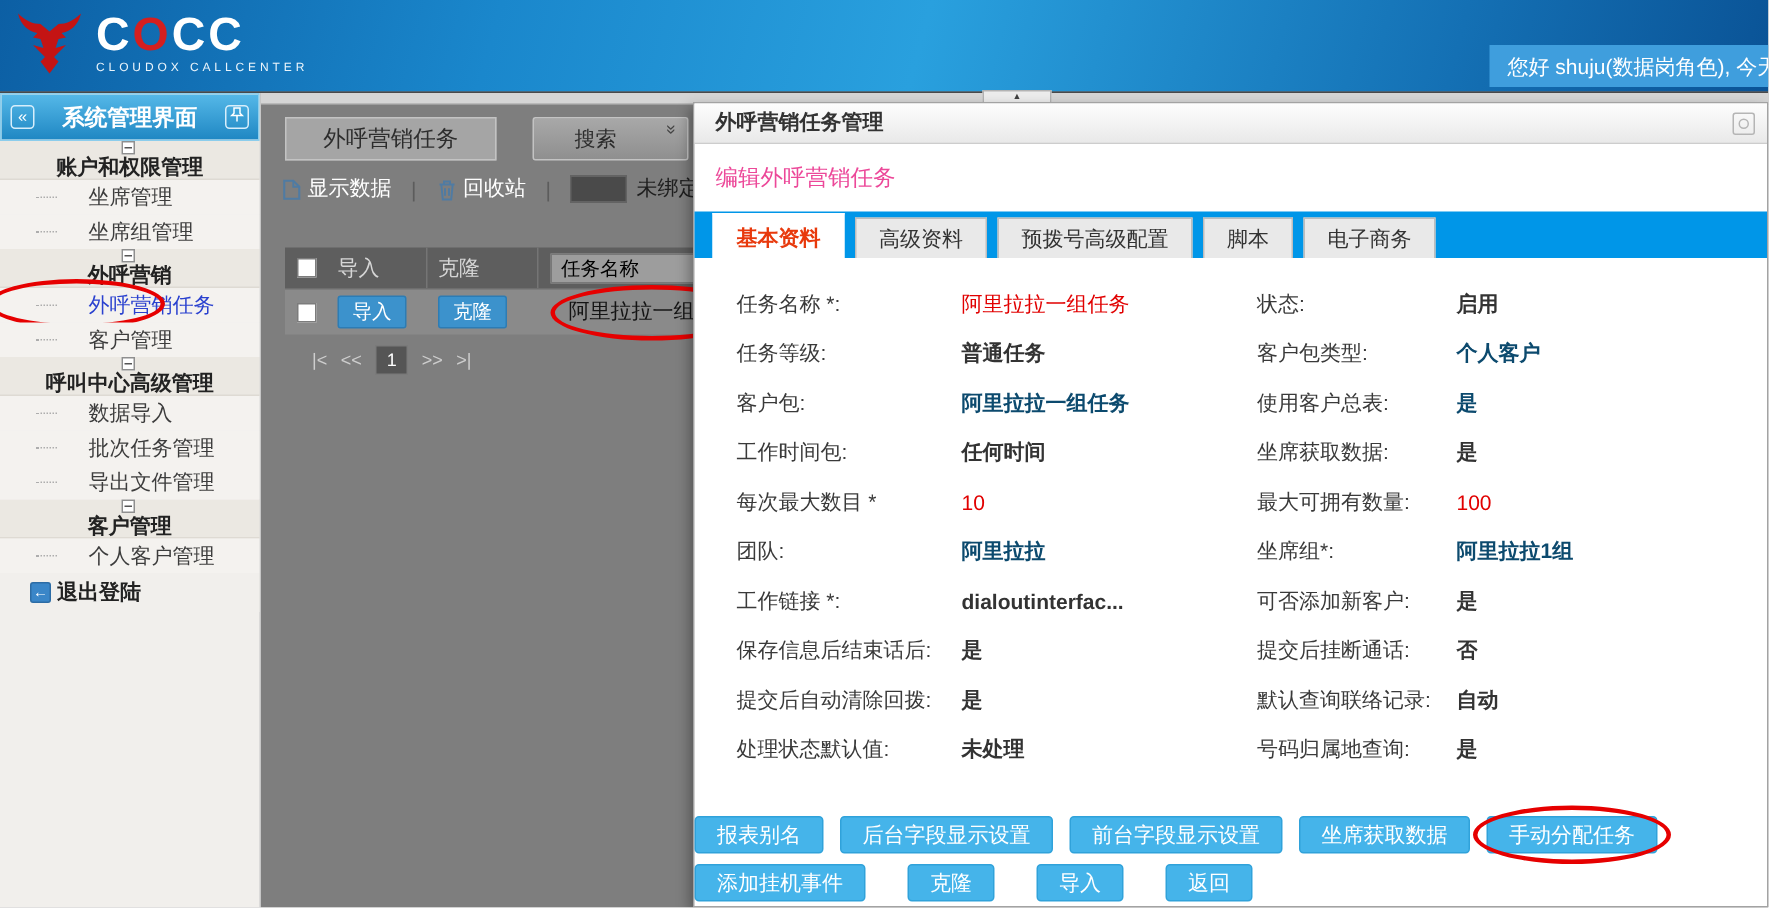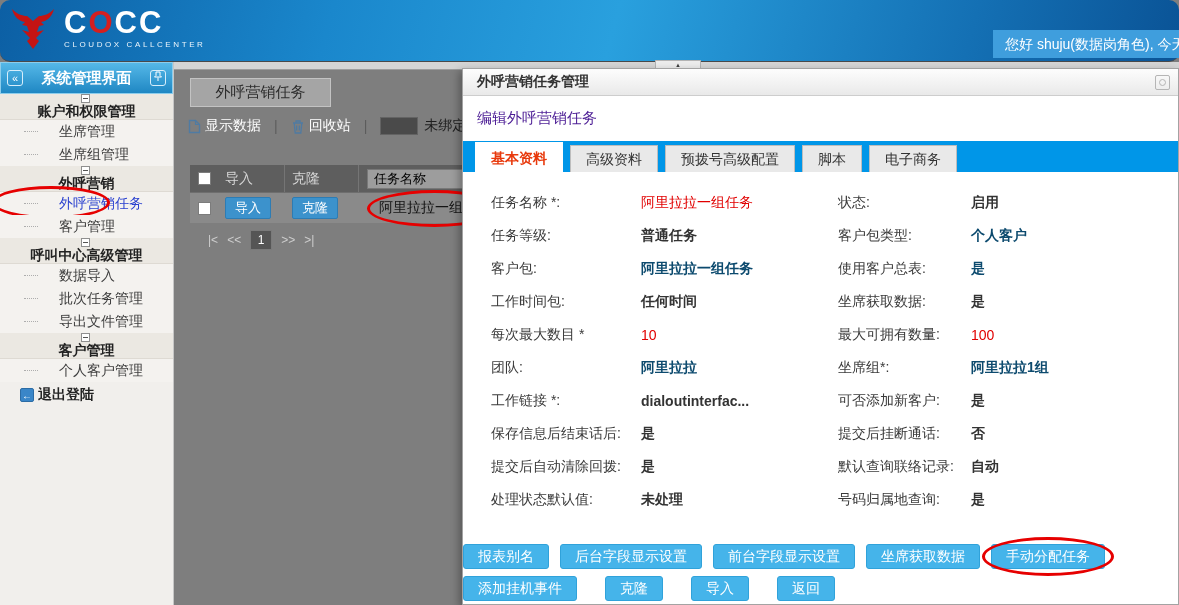--- a/index.html
+++ b/index.html
@@ -2,21 +2,21 @@
 <html><head>
 <meta charset="utf-8">
 <style>
   * { margin:0; padding:0; box-sizing:border-box; }
   body { font-family:"Liberation Sans","DejaVu Sans",sans-serif; }
   #app { position:relative; width:1179px; height:605px; overflow:hidden; background:#7e7e7e; }
 
   
   .hdr { position:absolute; left:0; top:0; width:1179px; height:62px;
          background:linear-gradient(105deg,#0c5fa4 0%,#1a87cc 28%,#29a0de 52%,#1470b4 82%,#0a5396 100%);
-         border-bottom:1px solid #49494a;border-radius:10px; }
+         border-bottom:1px solid #49494a; }
   .logo-wrap { position:absolute; left:10px; top:7px; display:flex; align-items:flex-start; }
   .logo-text { margin-left:8px; color:#fff; }
   .logo-main { font-size:31px; font-weight:bold; letter-spacing:2px; line-height:32px; }
   .logo-main .red-o { color:#d41f1f; }
   .logo-sub { font-size:8px; letter-spacing:2.6px; color:#eaf4fb; margin-top:1px; }
   .user-box { position:absolute; right:0; top:30px; height:28px; line-height:28px;
               background:#3f9edd; color:#fff; font-size:14px; padding:0 8px 0 12px;
               white-space:nowrap; overflow:hidden; width:186px; }
 
   
@@ -90,21 +90,21 @@
   
   .modal { position:absolute; left:462px; top:68px; width:717px; height:537px;
            background:#fff; border:1px solid #a3a3a3; box-shadow:-3px 3px 8px rgba(0,0,0,.3); }
   .m-titlebar { height:27px; background:linear-gradient(#fdfdfd,#e9e9e9);
                 border-bottom:1px solid #cdcdcd; display:flex; align-items:center;
                 justify-content:space-between; padding:0 8px 0 14px; }
   .m-title { font-size:14px; font-weight:bold; color:#333; }
   .m-restore { width:15px; height:15px; border:1px solid #b5b5b5; border-radius:2px;
                display:flex; align-items:center; justify-content:center; cursor:pointer; }
   .m-restore i { width:7px; height:7px; border:1px solid #b5b5b5; border-radius:50%; display:block; }
-  .m-subtitle { margin:13px 0 0 14px; font-size:15px; color:#4c1d95; }
+  .m-subtitle { margin:13px 0 0 14px; font-size:15px; color:#ec4899; }
   .m-tabs { margin-top:13px; height:31px; background:#0096e8; display:flex;
             align-items:flex-end; padding-left:12px; gap:7px; }
   .tab { height:27px; line-height:26px; padding:0 15px; background:#e9e9e9;
          border:1px solid #bdbdbd; border-bottom:none; font-size:14px; color:#333;
          cursor:pointer; }
   .tab.active { height:30px; line-height:30px; background:#fff; color:#e8390c;
                 font-weight:bold; border-color:#fff; }
   .m-form { padding:14px 0 0 28px; }
   .f-row { display:grid; grid-template-columns:150px 197px 133px auto; height:33px;
            align-items:center; font-size:14px; }
@@ -217,20 +217,24 @@
     </div>
   </div>
 
   <div class="panel">
     <div class="top-strip">
       <div class="scroll-tab">▲</div>
     </div>
 
     <div class="p-title">外呼营销任务</div>
 
+    <div class="p-search">
+      <span class="p-search-label">搜索</span>
+      <span class="p-search-chev">»</span>
+    </div>
 
     <div class="p-toolbar">
       <span class="tb-link">
         <svg width="13" height="15" viewBox="0 0 13 15">
           <path d="M1.5 1.5h6l4 4v8h-10z" fill="none" stroke="#4f7ba3" stroke-width="1.4"></path>
           <path d="M7.5 1.5v4h4" fill="none" stroke="#4f7ba3" stroke-width="1.2"></path>
         </svg>
         <span>显示数据</span>
       </span>
       <span class="tb-sep">|</span>

